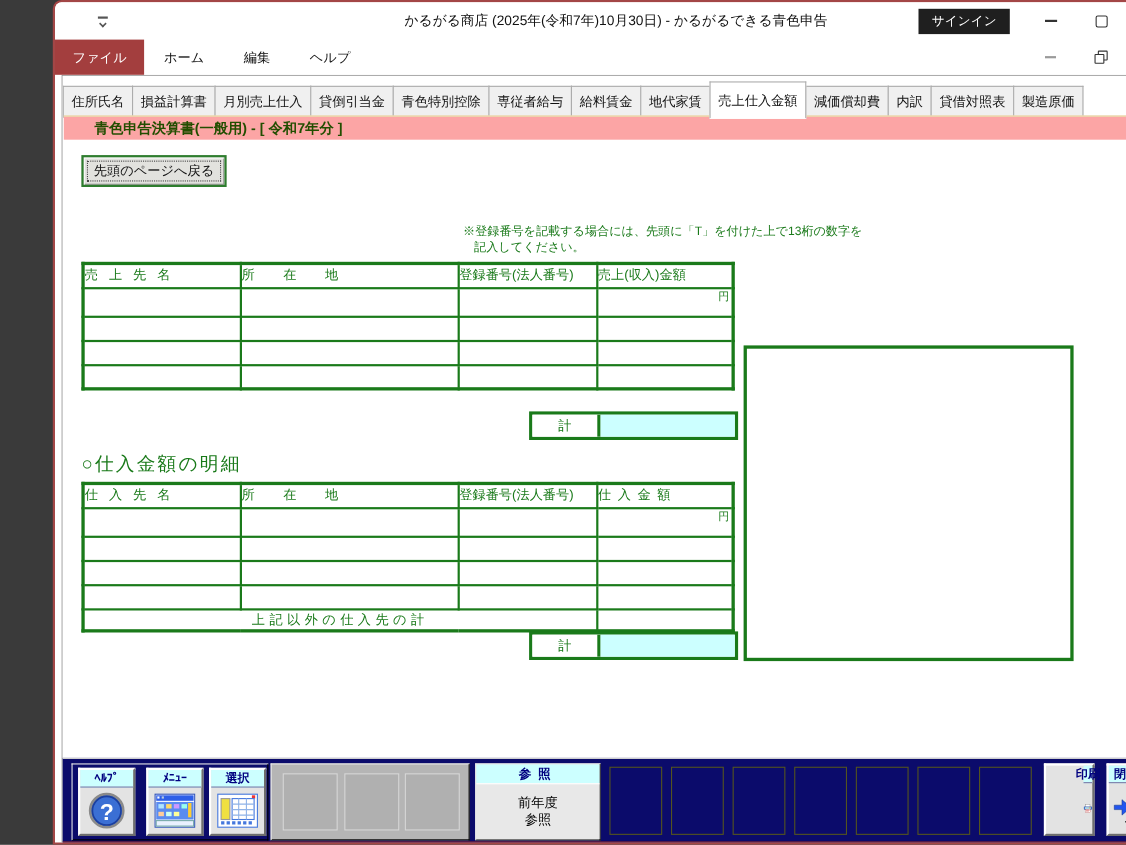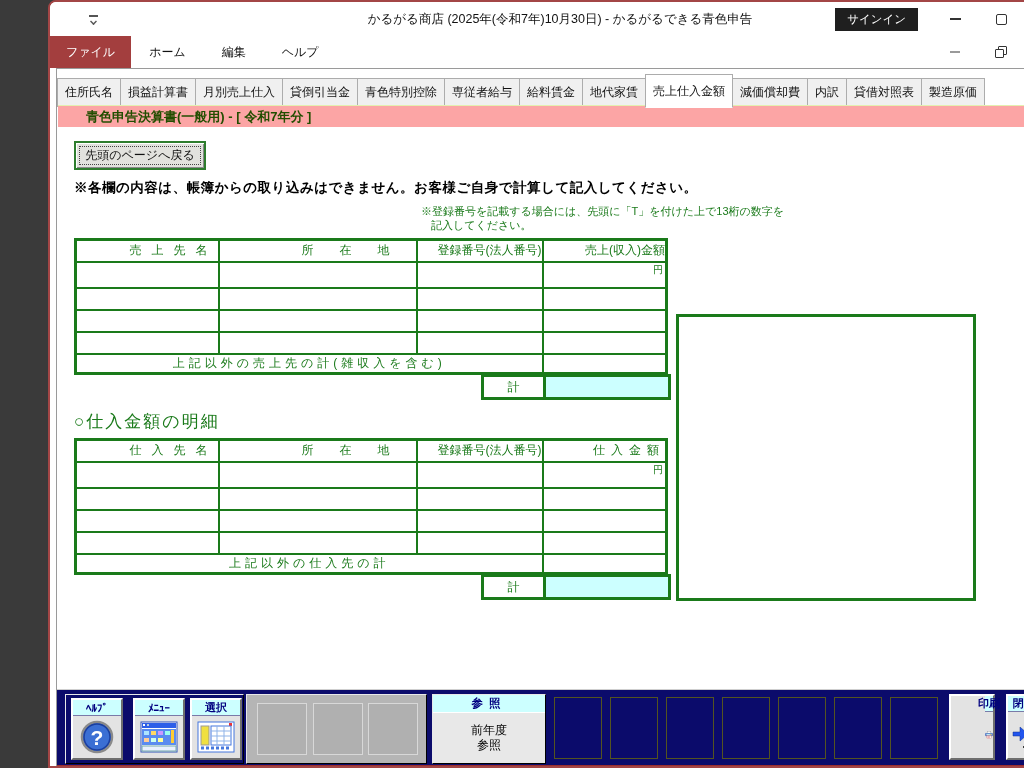--- a/index.html
+++ b/index.html
@@ -71,21 +71,21 @@
   .reg-note{ position:absolute; top:135px; left:364px; font-size:11px; color:#1a7a1a; line-height:14px; }
   .reg-note .l2{ padding-left:10px; }
 
   
   table.detail{ position:absolute; left:17px; border-collapse:collapse; table-layout:fixed; background:#fff; border:3px solid #1a7a1a; }
   table.sales{ top:169px; }
   table.purchase{ top:369px; }
   table.detail td,
   table.detail th{ border:2px solid #1a7a1a; font-weight:normal; font-size:12px; color:#1a7a1a; padding:0; overflow:hidden; }
   .c1{ width:143px; } .c2{ width:198px; } .c3{ width:126px; } .c4{ width:124px; }
-  tr.hd{ height:22px; } tr.hd th{ text-align:right; }
+  tr.hd{ height:22px; } tr.hd th{ text-align:left; }
   tr.r1{ height:26px; } tr.rr{ height:22px; }
   tr.ft{ height:19px; }
   tr.ft td{ text-align:center; letter-spacing:4px; }
   .yen-cell{ position:relative; }
   .yen{ position:absolute; top:0; right:2px; font-size:10px; color:#1a7a1a; }
   .ls6{ letter-spacing:6px; } .ls10{ letter-spacing:10px; } .ls24{ letter-spacing:26px; }
 
   
   .total-box{ position:absolute; left:424px; display:flex; border:3px solid #1a7a1a; height:26px; }
   .total-box.t1{ top:305px; } .total-box.t2{ top:505px; }
@@ -194,21 +194,20 @@
         <div class="tab">貸借対照表</div>
         <div class="tab">製造原価</div>
       </div>
 
       <div class="banner">青色申告決算書(一般用) - [ 令和7年分 ]</div>
 
       <div class="back-btn">
         <div class="focus">先頭のページへ戻る</div>
       </div>
 
-      <div class="notice">※各欄の内容は、帳簿からの取り込みはできません。お客様ご自身で計算して記入してください。</div>
 
       <div class="reg-note">
         <div>※登録番号を記載する場合には、先頭に「T」を付けた上で13桁の数字を</div>
         <div class="l2">記入してください。</div>
       </div>
 
       <table class="detail sales">
         <tbody>
             <tr class="hd">
           <th class="c1 ls10">売上先名</th>
@@ -233,24 +232,20 @@
         <tr class="rr">
           <td class="c1"></td>
           <td class="c2"></td>
           <td class="c3"></td>
           <td class="c4"></td>
         </tr>
         <tr class="rr">
           <td class="c1"></td>
           <td class="c2"></td>
           <td class="c3"></td>
-          <td class="c4"></td>
-        </tr>
-        <tr class="ft">
-          <td colspan="3">上記以外の売上先の計(雑収入を含む)</td>
           <td class="c4"></td>
         </tr>
       </tbody>
         </table>
 
       <div class="total-box t1">
         <div class="total-label">計</div>
         <div class="total-value"></div>
       </div>
 

